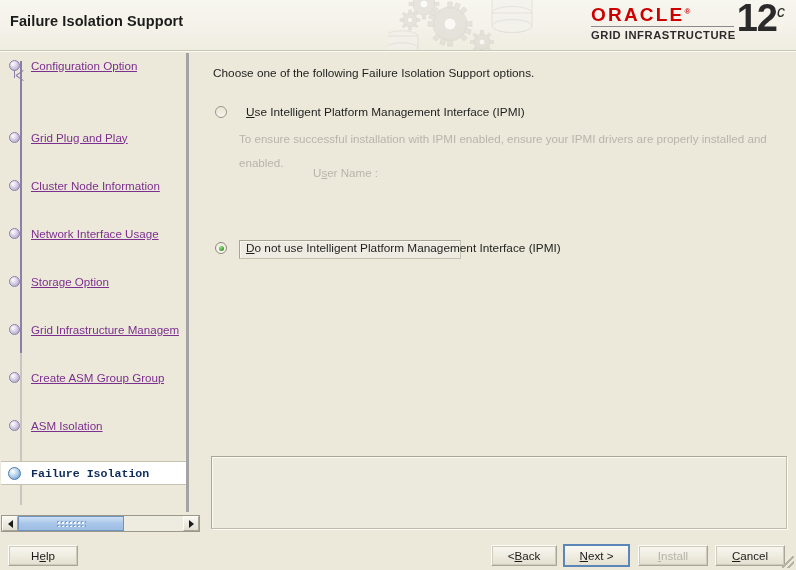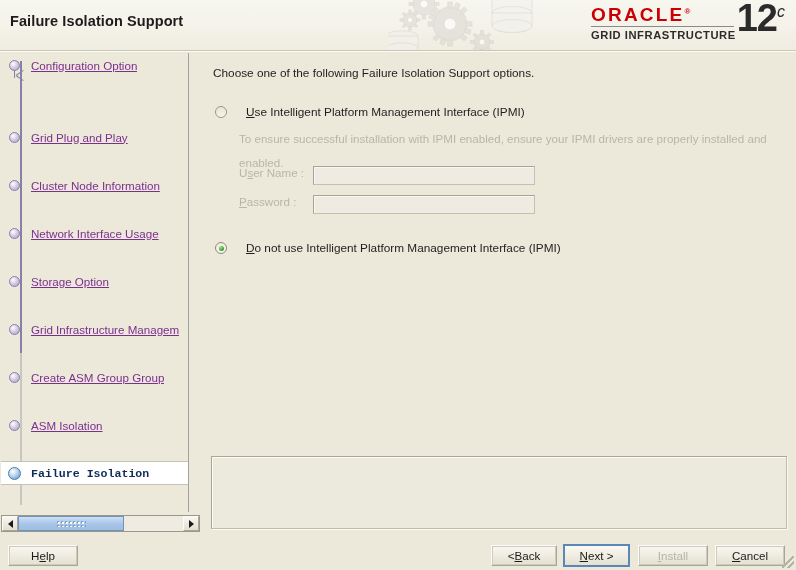--- a/index.html
+++ b/index.html
@@ -70,21 +70,21 @@
     position: absolute; left: 0; top: 50px;
     width: 796px; height: 2px;
     background: linear-gradient(to bottom, #c9c6b4 0%, #c9c6b4 1px, #fbfaf4 1px, #fbfaf4 2px);
   }
 
   
   .sidebar {
     position: absolute; left: 1px; top: 53px;
     width: 188px; height: 459px;
     background: #ece9da;
-    border-right: 1px solid #a3a3a3;
+    border-right: 3px solid #a3a3a3;
     overflow: hidden;
   }
   .rail {
     position: absolute; left: 19px; top: 8px;
     width: 2px; height: 444px;
     background: #8a7fa8;
   }
   .rail-dim {
     position: absolute; left: 19px; top: 300px;
     width: 2px; height: 152px;
@@ -229,22 +229,22 @@
   .hint {
     position: absolute; left: 36px; top: 74px;
     width: 530px;
     font-size: 11.6px; color: #b8b5aa;
     line-height: 24px;
   }
   .field-block {
     position: absolute; left: 36px; top: 113px;
   }
   .field-row {
-    display: flex; 
-    height: 21px; margin-bottom: 8px;
+    display: flex; align-items: center;
+    height: 21px; margin-bottom: 8px; flex-direction: column;
   }
   .field-label {
     width: 74px; flex: 0 0 74px;
     font-size: 11.6px; color: #b8b5aa;
     text-align: left;
   }
   .field-input {
     width: 222px; height: 19px;
     background: #eeece2;
     border: 1px solid #c3c0b0;
@@ -452,24 +452,20 @@
       <span class="radio-label"><span class="mn">U</span><span>se Intelligent Platform Management Interface (IPMI)</span></span>
     </div>
 
     <div class="hint">To ensure successful installation with IPMI enabled, ensure your IPMI drivers are properly installed and enabled.</div>
 
     <div class="field-block">
       <div class="field-row">
         <span class="field-label"><span>U</span><span class="mn">s</span><span>er Name :</span></span>
         <input class="field-input" type="text" disabled="" value="" style="">
       </div>
-      <div class="field-row">
-        <span class="field-label"><span></span><span class="mn">P</span><span>assword :</span></span>
-        <input class="field-input" type="password" disabled="" value="" style="">
-      </div>
     </div>
 
     <div class="radio-row opt2">
       <span class="radio checked" id="radio-1"></span>
       <span class="radio-label"><span class="mn">D</span><span>o not use Intelligent Platform Management Interface (IPMI)</span></span>
     </div>
 
     <div class="msg-panel"></div>
   </div>
 

